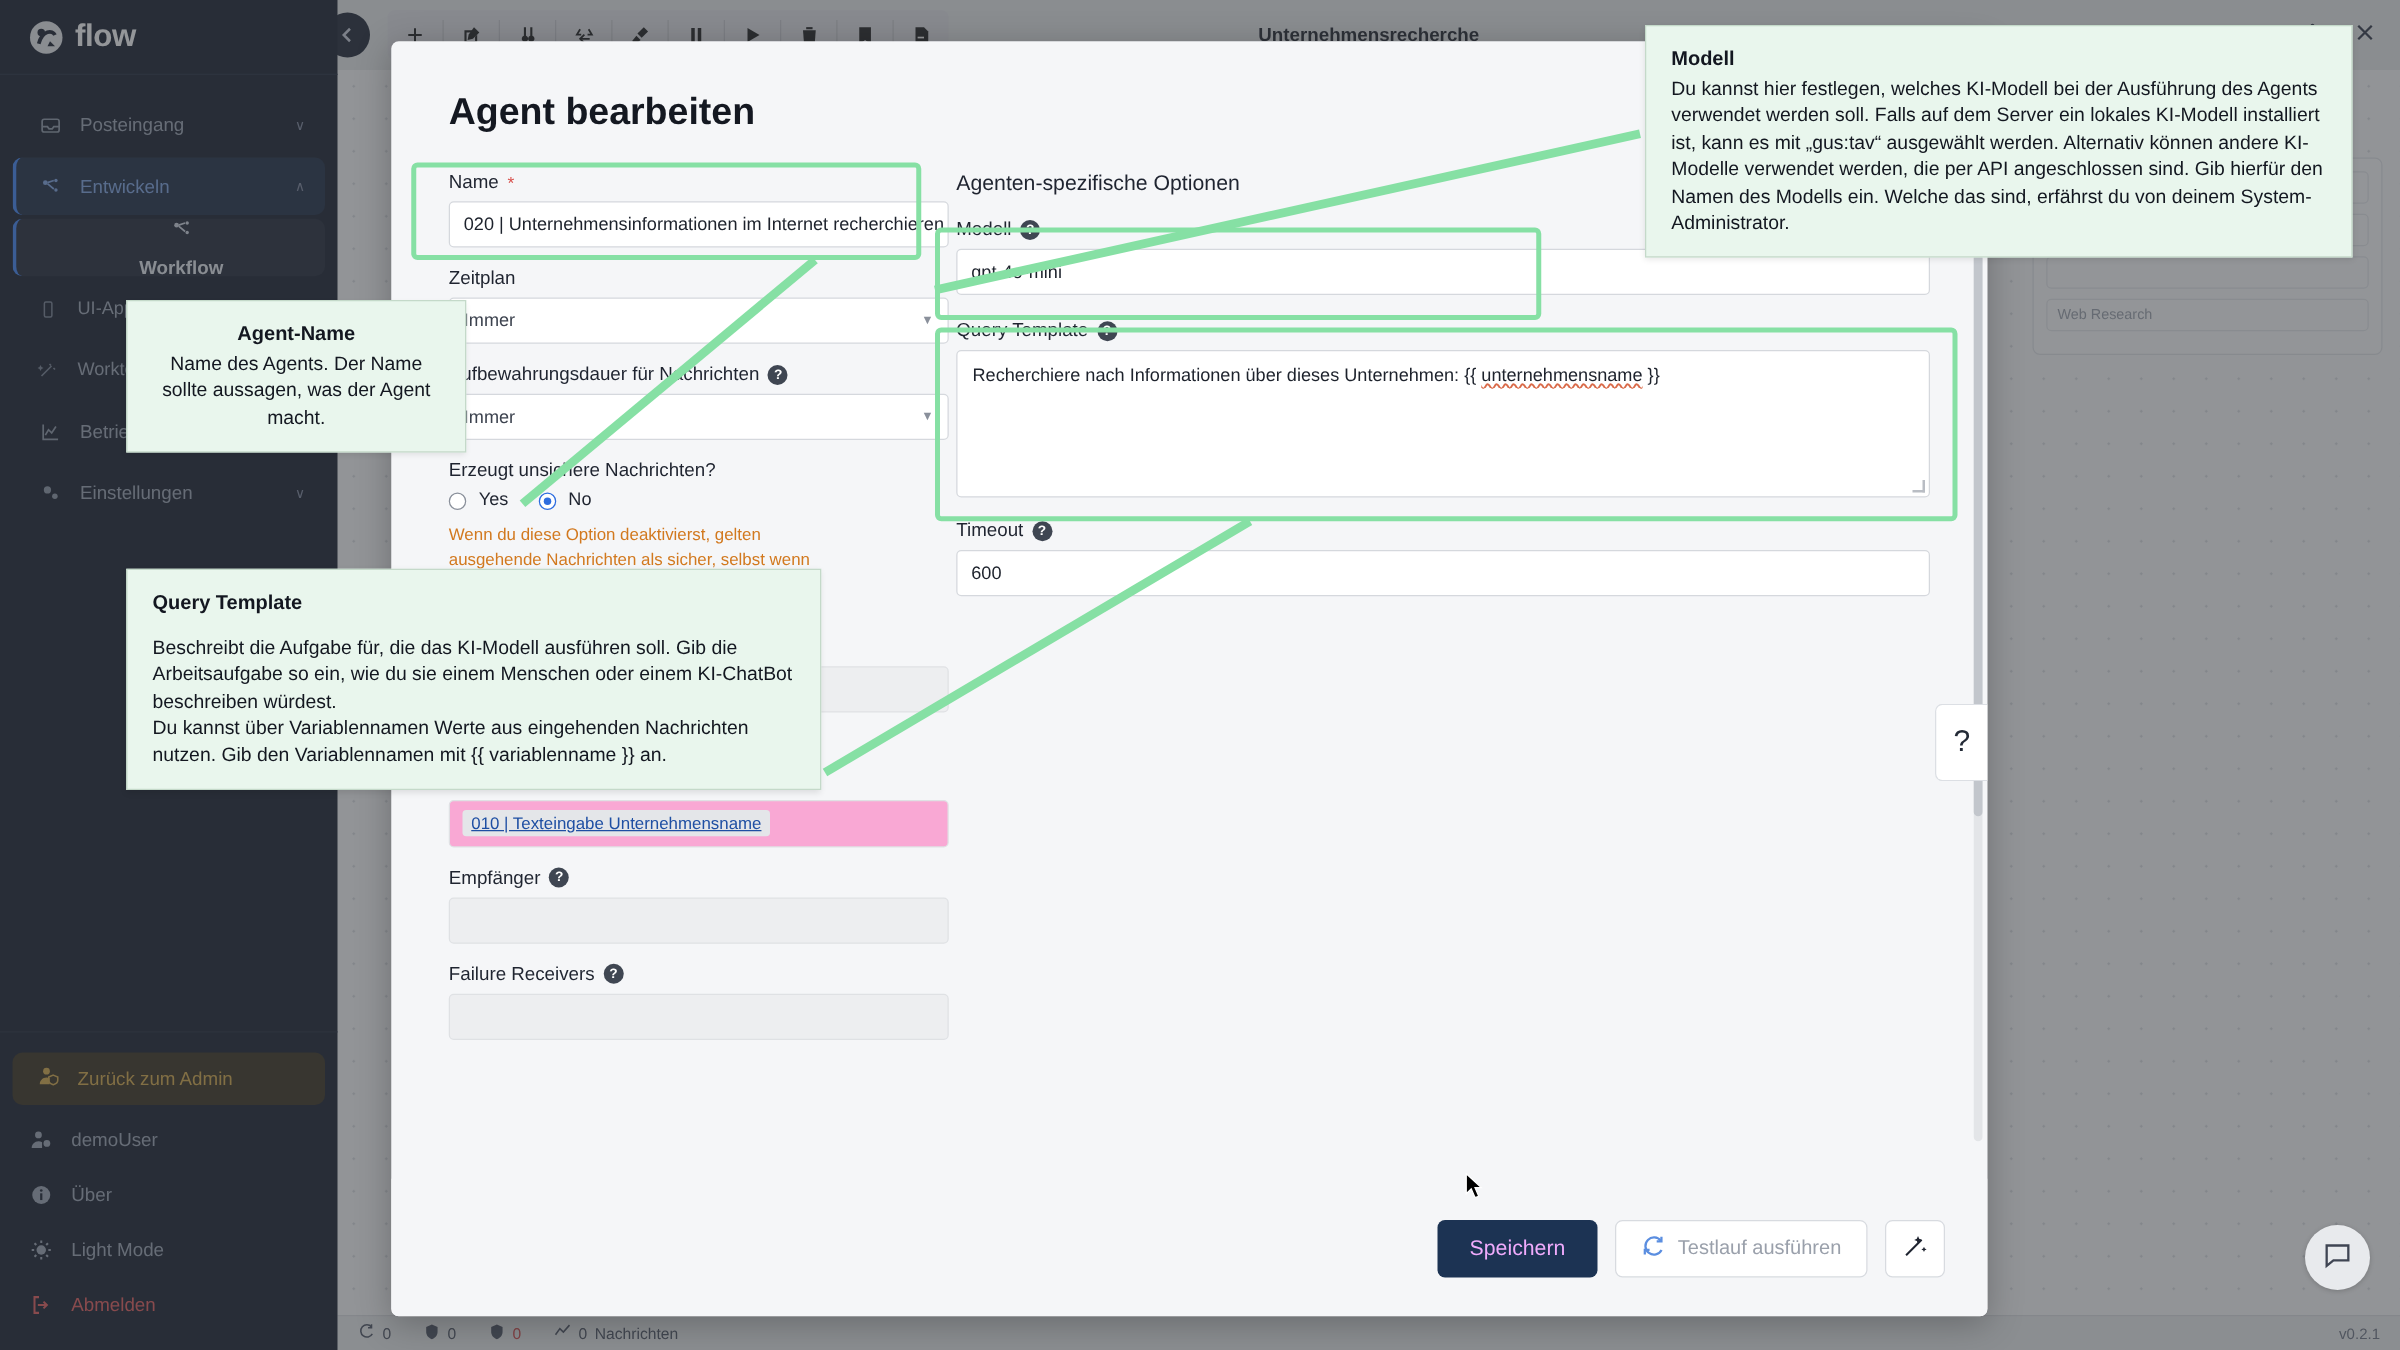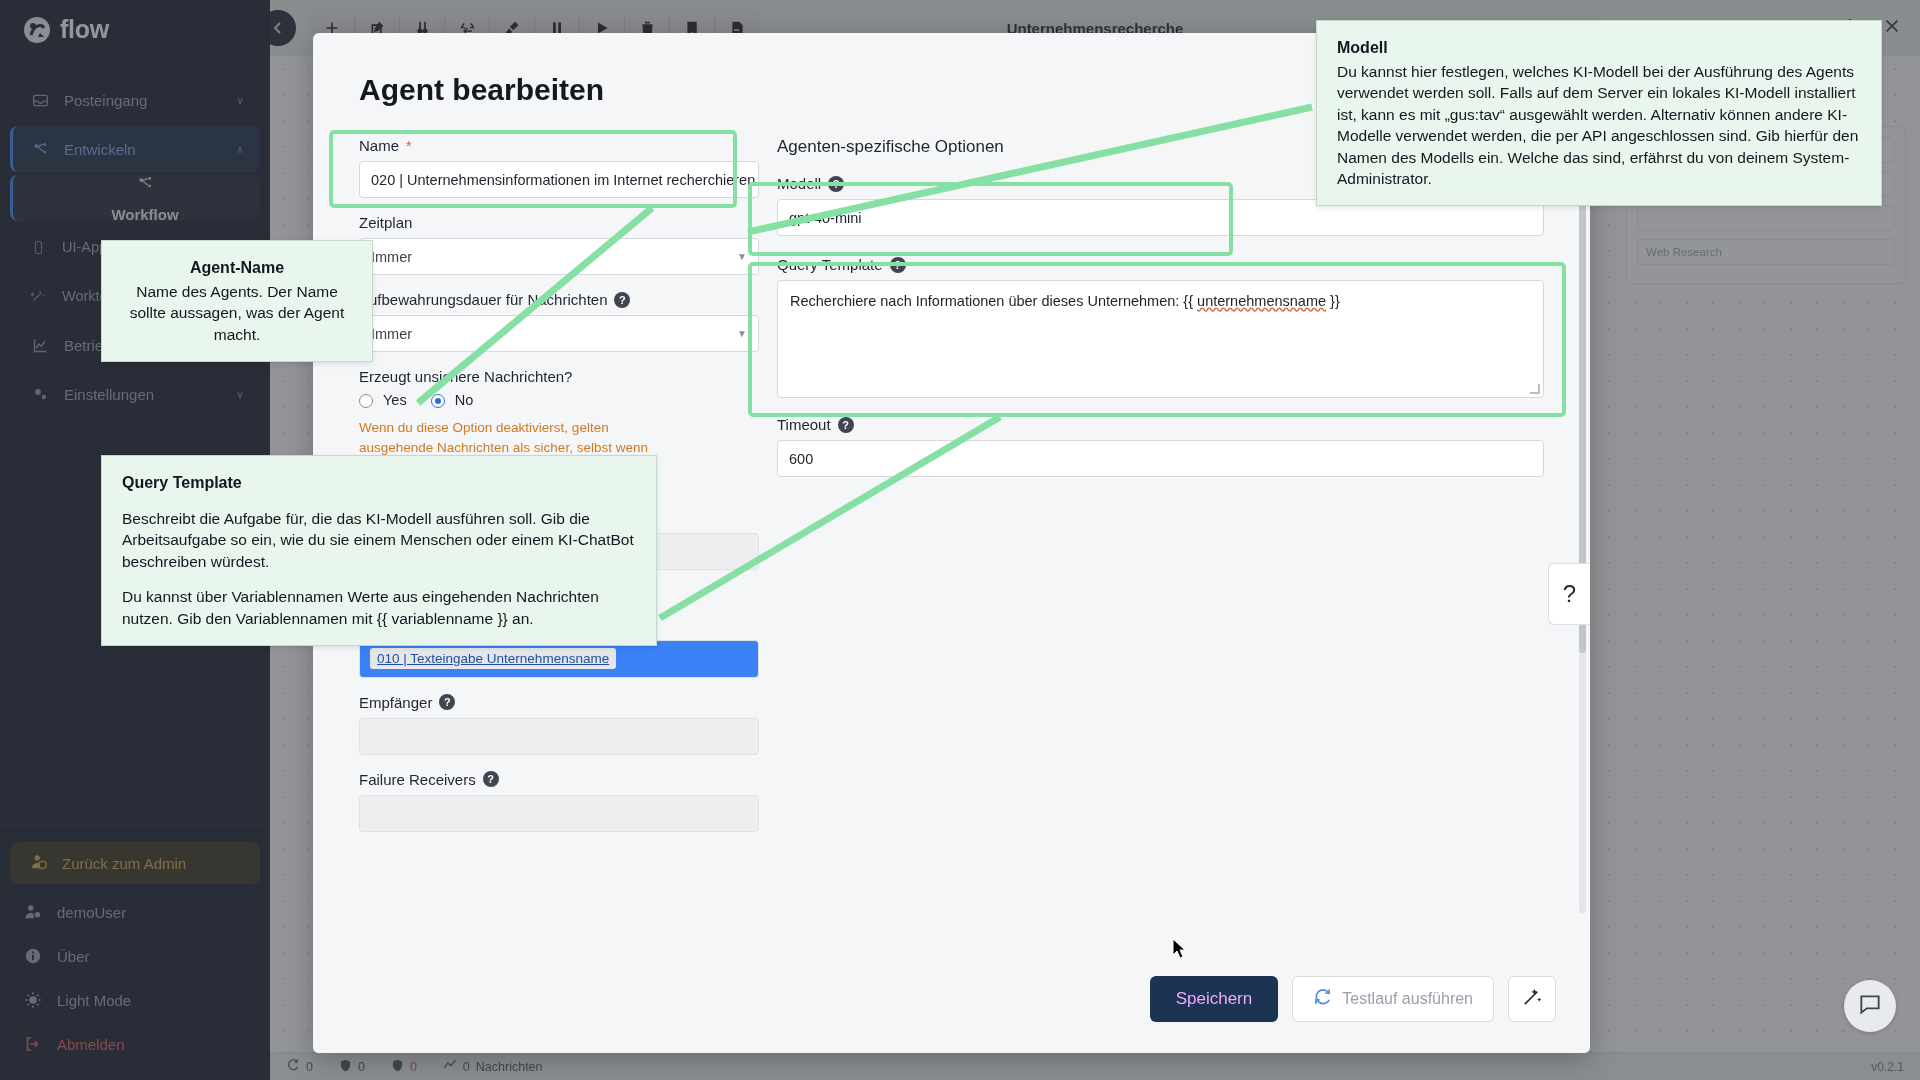--- a/index.html
+++ b/index.html
@@ -97,21 +97,21 @@
 
   
   .scrim { position: absolute; inset: 0; background: rgba(60,63,70,0.55); z-index: 10; }
   .modal {
     position: absolute; left: 313px; top: 33px; width: 1277px; height: 1020px;
     background: #f5f6f8; border-radius: 6px; z-index: 11; overflow: hidden;
     box-shadow: 0 6px 28px rgba(0,0,0,0.25);
   }
   .modal-body { position: absolute; left: 0; top: 0; right: 0; bottom: 110px; overflow: hidden; padding: 40px 46px 0 46px; }
   .modal-title { font-size: 30px; font-weight: 700; color: #141821; margin-bottom: 22px; }
-  .cols { display: flex; gap: 18px; margin-top: 30px; }
+  .cols { display: flex; gap: 6px; margin-top: 30px; }
   .col-left { width: 400px; }
   .col-right { flex: 1; }
 
   .field { margin-bottom: 16px; }
   .field-label { font-size: 15px; color: #1f2430; margin-bottom: 7px; display: flex; align-items: center; gap: 7px; }
   .req { color: #d9534f; font-size: 14px; }
   .helpdot { width: 16px; height: 16px; border-radius: 50%; background: #3f4652; color: #fff;
              font-size: 11px; font-weight: 700; display: flex; align-items: center; justify-content: center;
              cursor: pointer; }
   .inp {
@@ -128,21 +128,21 @@
   .caret { color: #8a909b; font-size: 10px; }
   .section-title { font-size: 17px; color: #1f2430; margin-bottom: 14px; }
   .radio-row { display: flex; align-items: flex-end; gap: 10px; flex-wrap: wrap; margin-top: 2px; }
   .radio { width: 14px; height: 14px; border-radius: 50%; border: 1.5px solid #8a909b; background:#fff;
            display:inline-block; position: relative; }
   .radio.on { border-color: #2d6cdf; }
   .radio.on::after { content:""; position:absolute; left:3px; top:3px; width:6px; height:6px; border-radius:50%; background:#2d6cdf; }
   .radio-label { font-size: 14.5px; color: #1f2430; margin-right: 14px; }
   .hint-orange { font-size: 13.5px; color: #d2791f; line-height: 1.45; max-width: 300px; }
   .tag-box {
-    width: 100%; min-height: 38px; background: #3b82f6; border: 1px solid #dfe1e4; border-radius: 4px;
+    width: 100%; min-height: 38px; background: #f9a8d4; border: 1px solid #dfe1e4; border-radius: 4px;
     display: flex; align-items: center; padding: 6px 10px; gap: 8px; flex-wrap: wrap;
   }
   .tag { font-size: 13.5px; color: #1f4fa3; text-decoration: underline; background: #e4e6e9;
          padding: 3px 7px; border-radius: 3px; }
   .ta {
     width: 100%; height: 118px; background: #fff; border: 1px solid #d5d8dd; border-radius: 4px;
     padding: 10px 12px; font-size: 14.5px; color: #1d222c; line-height: 1.5; position: relative;
   }
   .squiggle { text-decoration: underline wavy #d96b4a; text-decoration-skip-ink: none; }
   .resize-grip { position: absolute; right: 3px; bottom: 3px; width: 10px; height: 10px;
@@ -173,21 +173,21 @@
   
   .hl { position: absolute; border: 4px solid #86e0a4; border-radius: 5px; z-index: 20; pointer-events: none; }
   svg.lines { position: absolute; inset: 0; z-index: 19; pointer-events: none; }
 
   
   .tip { position: absolute; background: #e9f6ed; border: 1px solid #c4d9c9; z-index: 30;
          padding: 16px 20px; color: #131720; font-size: 15.5px; line-height: 1.38;
          box-shadow: 0 2px 5px rgba(0,0,0,0.10); }
   .tip h4 { font-size: 16px; font-weight: 700; margin-bottom: 2px; }
   .tip p { margin: 0; }
-  .tip p + p { margin-top: 14px; }
+  .tip p + p { }
   .tip.center { text-align: center; }
 
   .cursor { position: absolute; z-index: 40; }
 
   .chat-fab { position: absolute; right: 24px; bottom: 48px; width: 52px; height: 52px; border-radius: 50%;
               background: #e8eaed; display: flex; align-items: center; justify-content: center;
               z-index: 14; color: #3f4553; cursor: pointer; box-shadow: 0 1px 4px rgba(0,0,0,.18); }
 </style>
 </head>
 <body>

